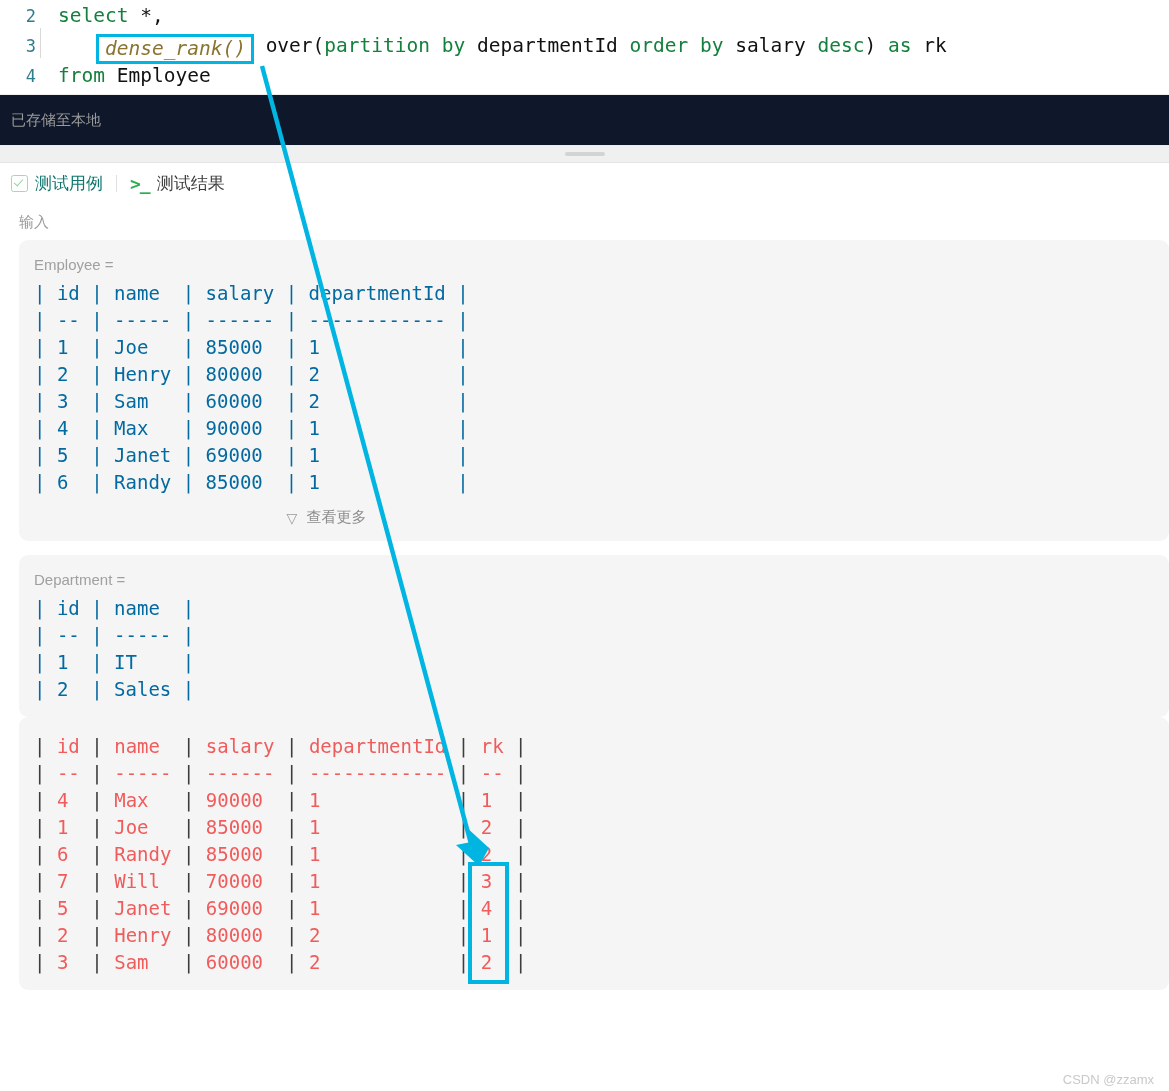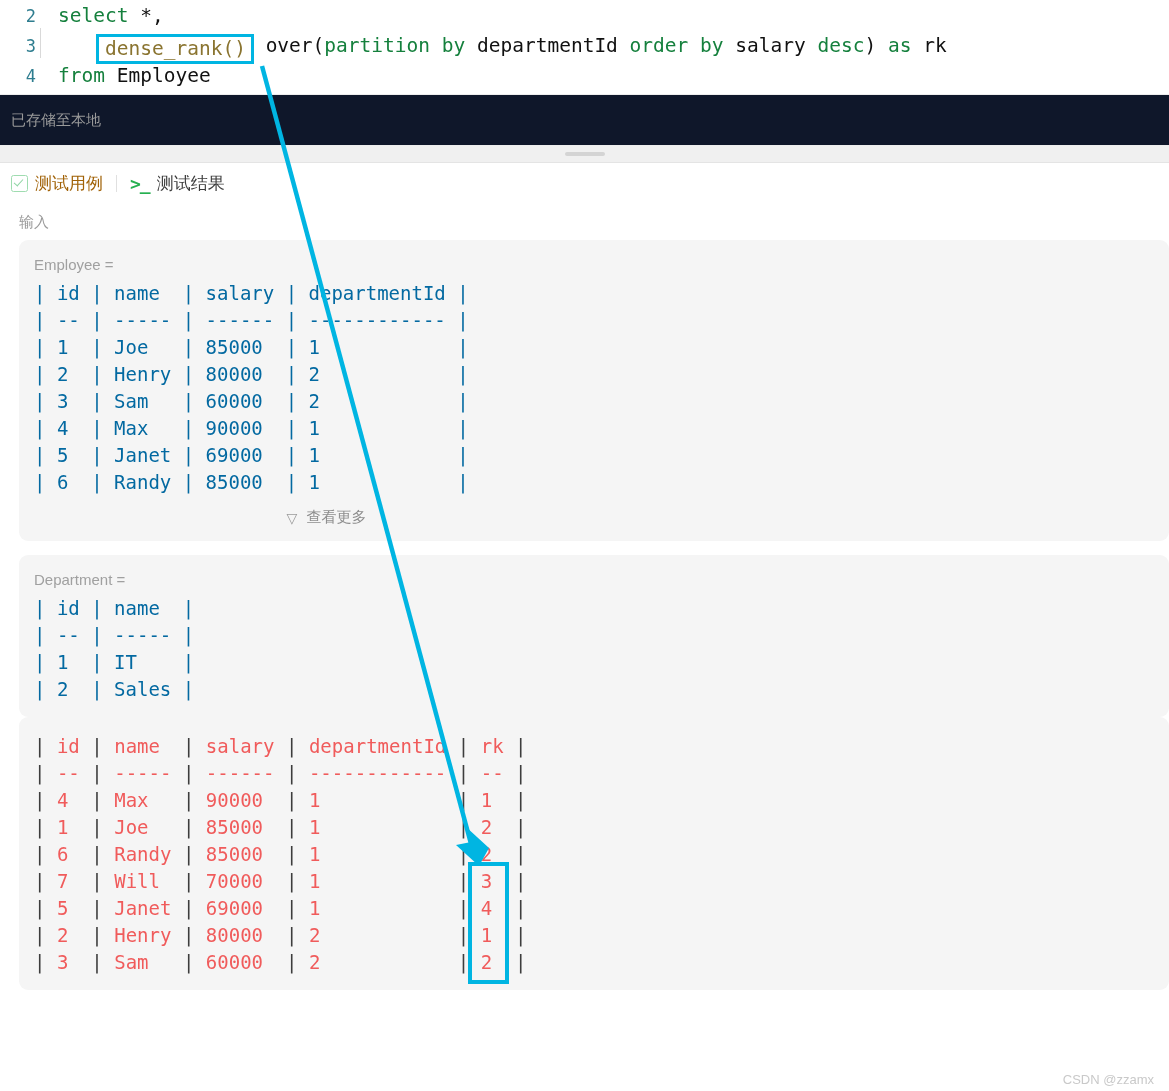--- a/index.html
+++ b/index.html
@@ -54,20 +54,21 @@
     height: 30px;
     background: #d9d9d9;
   }
   .hl-box {
     display: inline-block;
     border: 3px solid #00b5e2;
     padding: 0 5px 0 6px;
     margin-left: -6px;
     line-height: 24px;
     vertical-align: -3px;
+    font-style: italic;
   }
 
   
   .status-bar {
     height: 52px;
     border-top: 1px solid #ededed;
     border-bottom: 1px solid #ededed;
     display: flex;
     align-items: center;
     padding-left: 11px;
@@ -107,21 +108,21 @@
     padding-left: 11px;
     gap: 0px;
   }
   .tab {
     display: flex;
     align-items: center;
     gap: 7px;
     font-size: 17px;
     cursor: pointer;
   }
-  .tab-inactive { color: #a16207; align-items: center; }
+  .tab-inactive { color: #0f766e; align-items: center; }
   .tab-active   { color: #3c3c3c; }
   .tab-sep {
     width: 1px;
     height: 17px;
     background: #e0e0e0;
     margin: 0 13px;
   }
   .chk-icon {
     width: 15px; height: 15px;
     border: 1.6px solid #9fdcb0;

